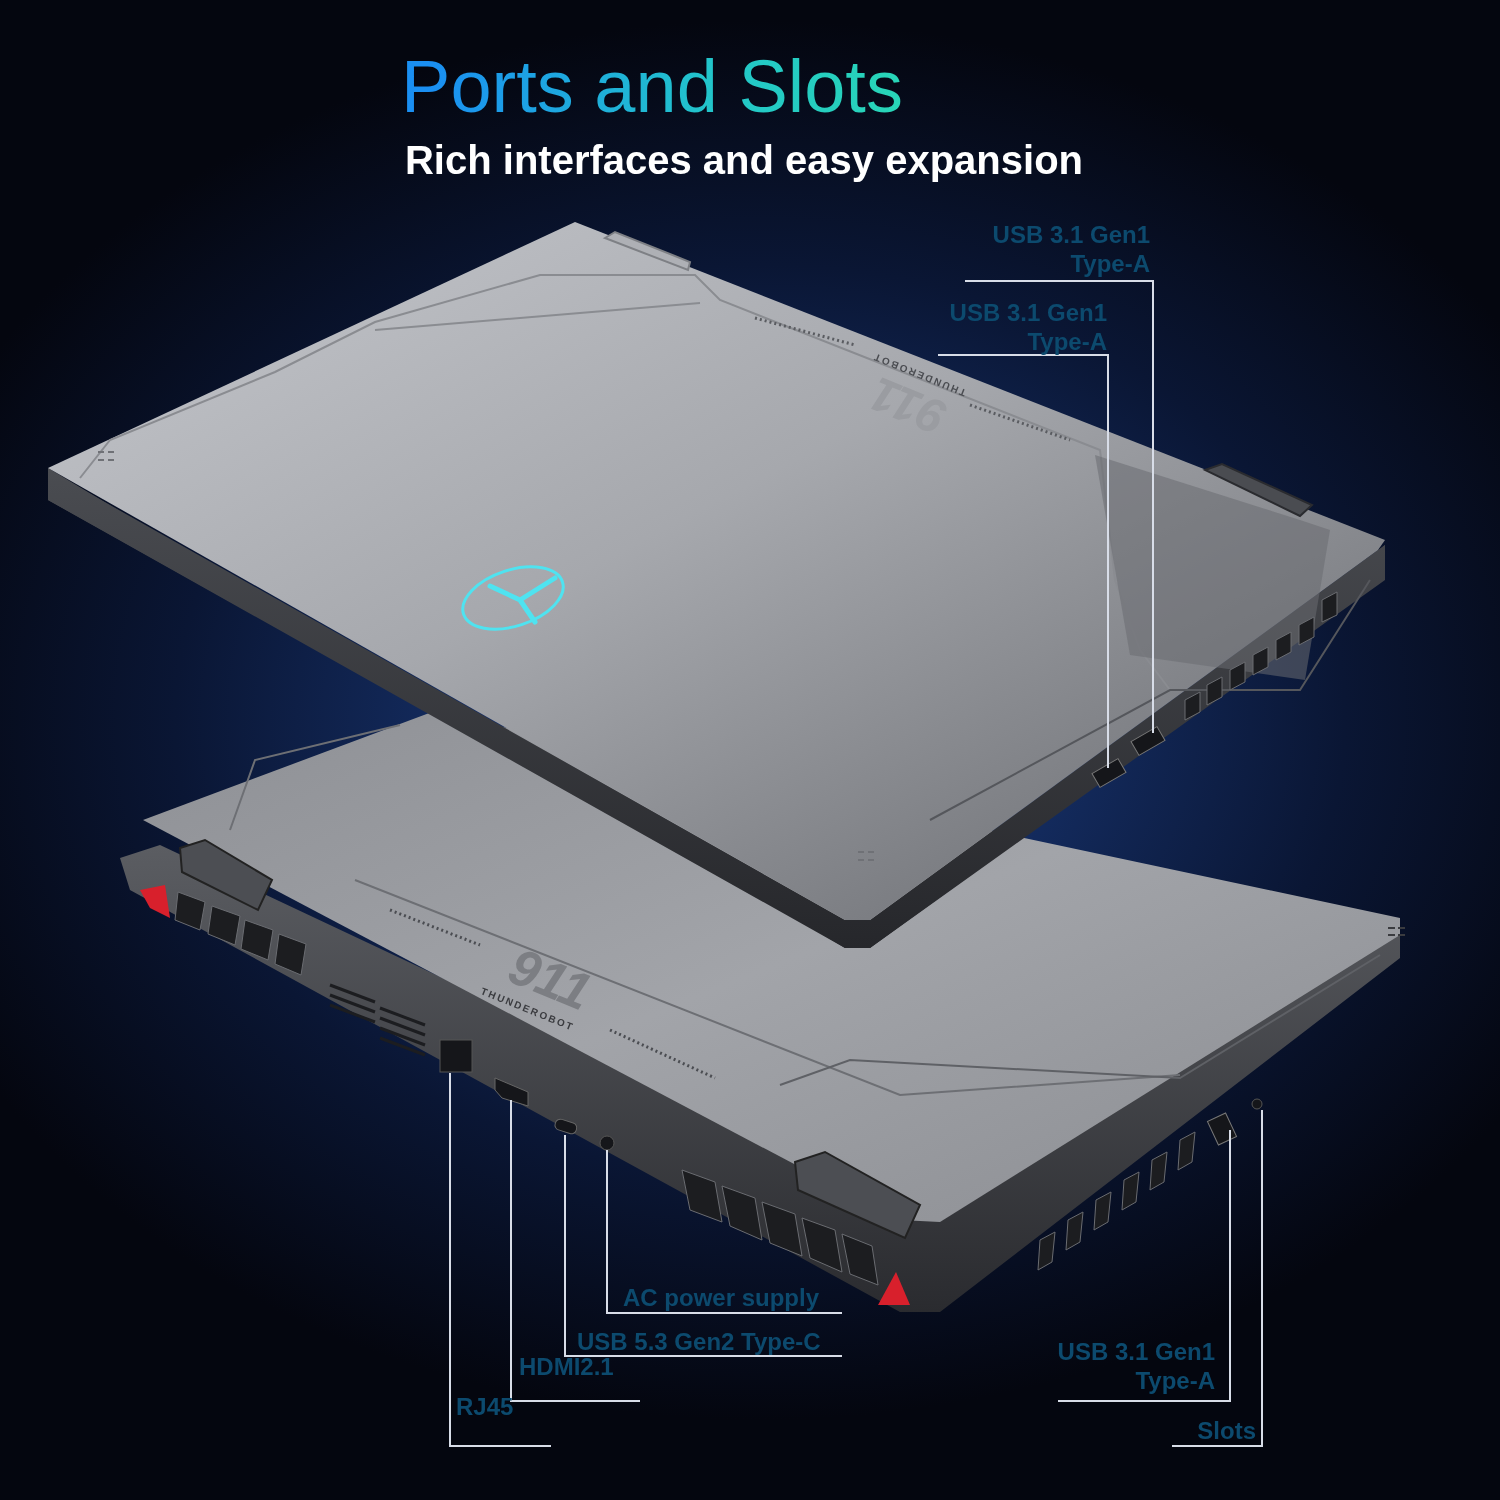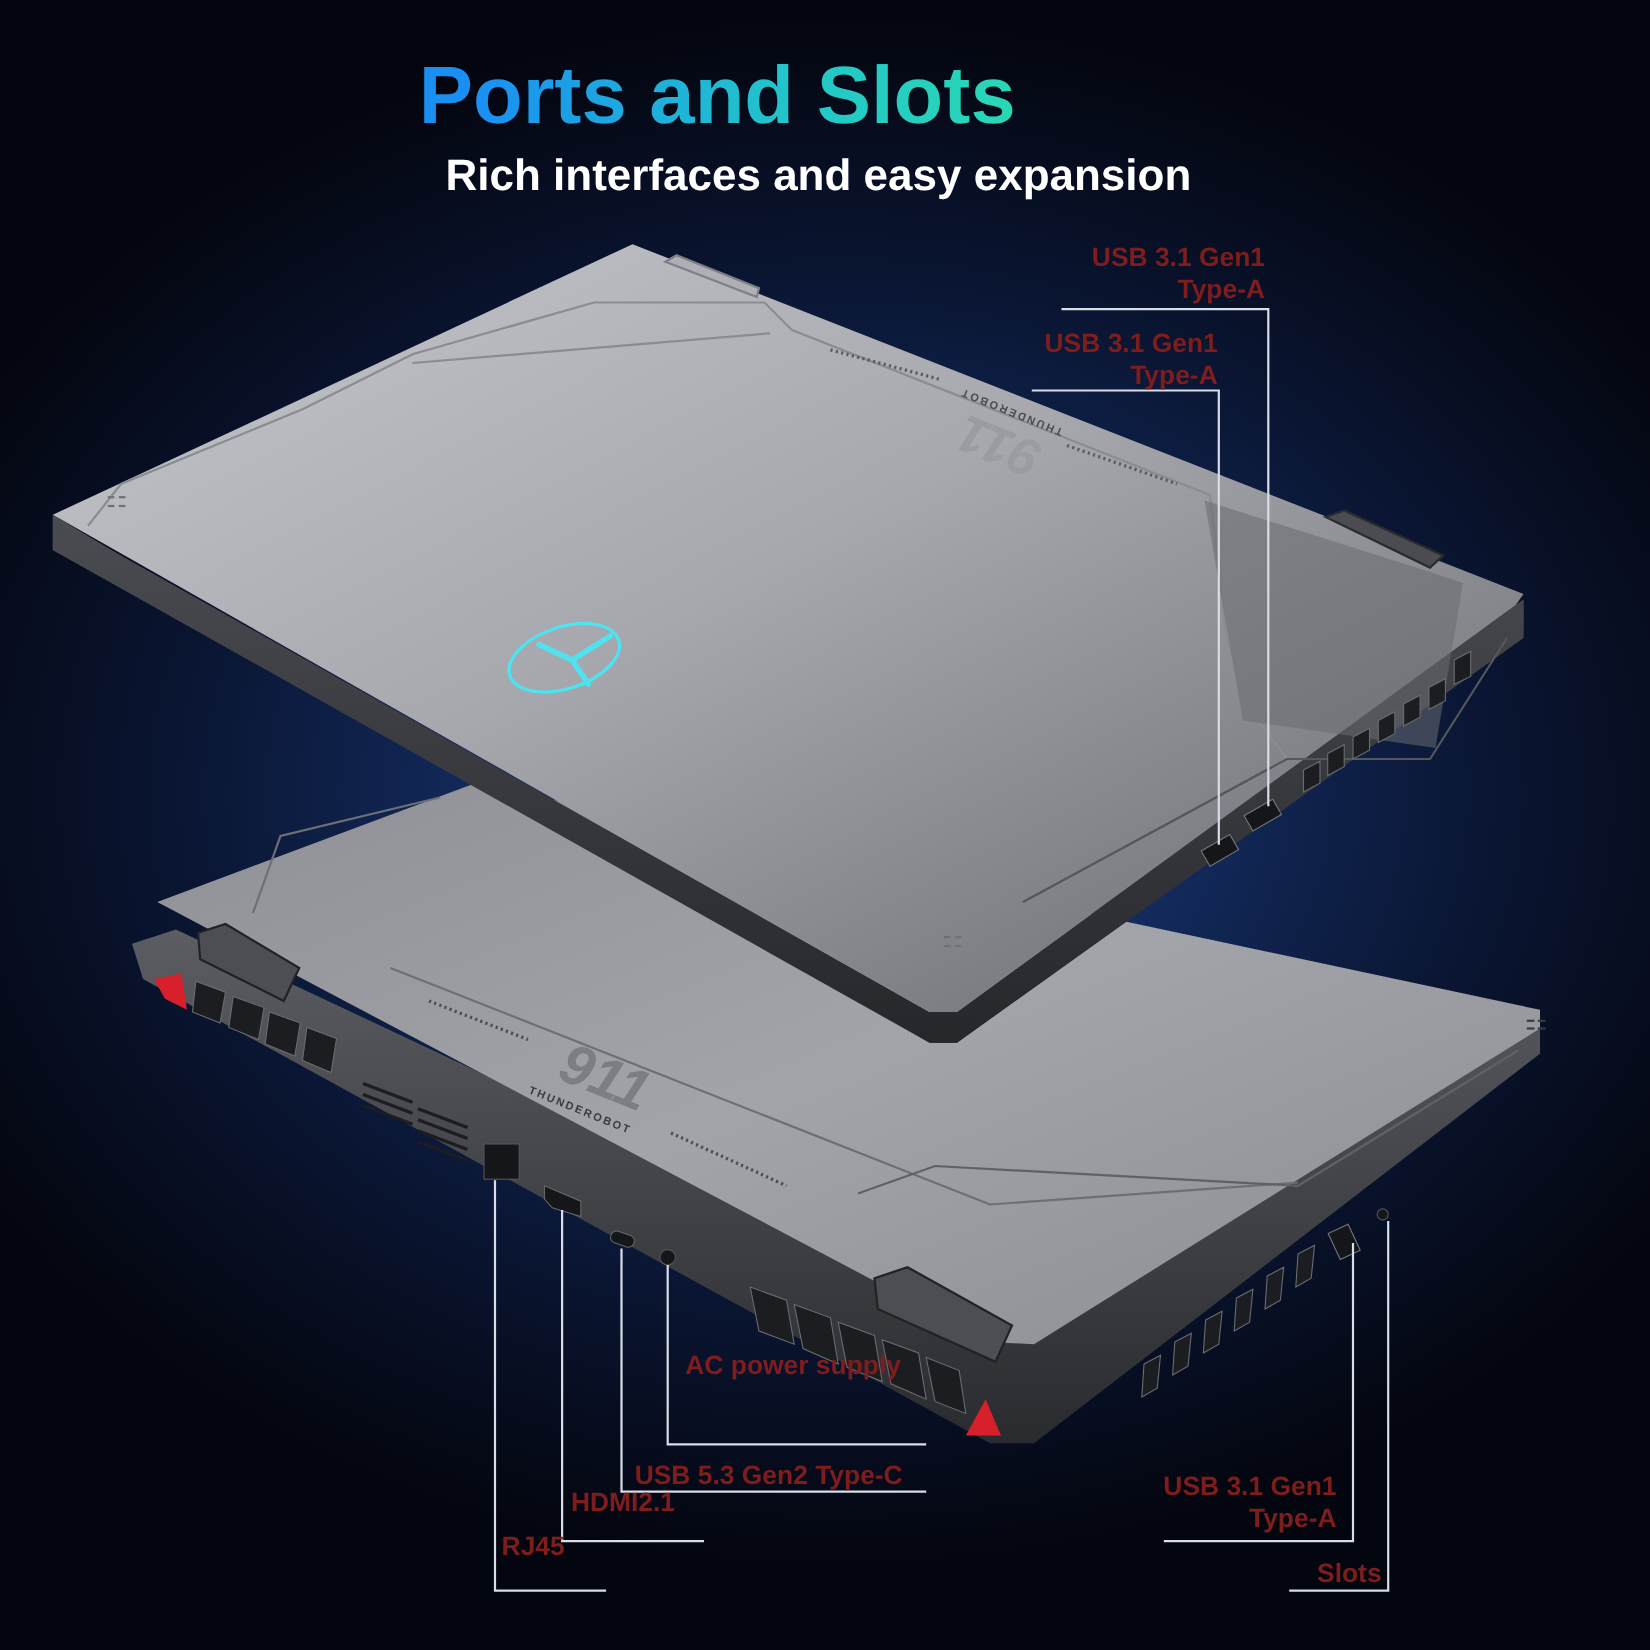--- a/index.html
+++ b/index.html
@@ -4,31 +4,31 @@
 <style>
   html, body { margin: 0; padding: 0; }
   body {
     width: 1500px; height: 1500px; overflow: hidden;
     background: radial-gradient(ellipse 900px 700px at 760px 720px, #1f3a7a 0%, #132a5c 35%, #0a1634 65%, #04060f 100%);
     font-family: "Liberation Sans", "DejaVu Sans", sans-serif;
     position: relative;
   }
   .title {
     position: absolute; left: 0; top: 44px; width: 1304px; text-align: center;
-    font-size: 74px; font-weight: bold; letter-spacing: 0px;
+    font-size: 74px; font-weight: normal; letter-spacing: 0px;
     background: linear-gradient(90deg, #1a8ff2 33%, #22c6c9 55%, #2bdcb0 75%);
     -webkit-background-clip: text; background-clip: text; color: transparent;
   }
   .subtitle {
     position: absolute; left: 0; top: 138px; width: 1488px; text-align: center;
     font-size: 40px; font-weight: bold; color: #ffffff;
   }
   svg.scene { position: absolute; left: 0; top: 0; }
   .label {
-    position: absolute; color: #7f1d1d; font-weight: bold; font-size: 24px;
+    position: absolute; color: #0c4a6e; font-weight: bold; font-size: 24px;
     line-height: 29px; white-space: nowrap;
   }
   .label.right { text-align: right; }
   .callout-line { stroke: #d8dde8; stroke-width: 2; fill: none; }
 </style>
 </head>
 <body>
 
 <div class="title">Ports and Slots</div>
 <div class="subtitle">Rich interfaces and easy expansion</div>
@@ -194,21 +194,21 @@
 
 <div class="label right" style="left:960px; top:220px; width:190px;">
   <div>USB 3.1 Gen1</div>
   <div>Type-A</div>
 </div>
 <div class="label right" style="left:915px; top:298px; width:192px;">
   <div>USB 3.1 Gen1</div>
   <div>Type-A</div>
 </div>
 
-<div class="label" style="left:623px; top:1227px;text-align:center;">AC power supply</div>
+<div class="label" style="left:623px; top:1283px;text-align:center;">AC power supply</div>
 <div class="label" style="left:577px; top:1327px;">USB 5.3 Gen2 Type-C</div>
 <div class="label" style="left:519px; top:1320px;margin-top:32px;">HDMI2.1</div>
 <div class="label" style="left:456px; top:1392px;">RJ45</div>
 
 <div class="label right" style="left:1020px; top:1337px; width:195px;">
   <div>USB 3.1 Gen1</div>
   <div>Type-A</div>
 </div>
 <div class="label right" style="left:1160px; top:1416px; width:96px;">Slots</div>
 

